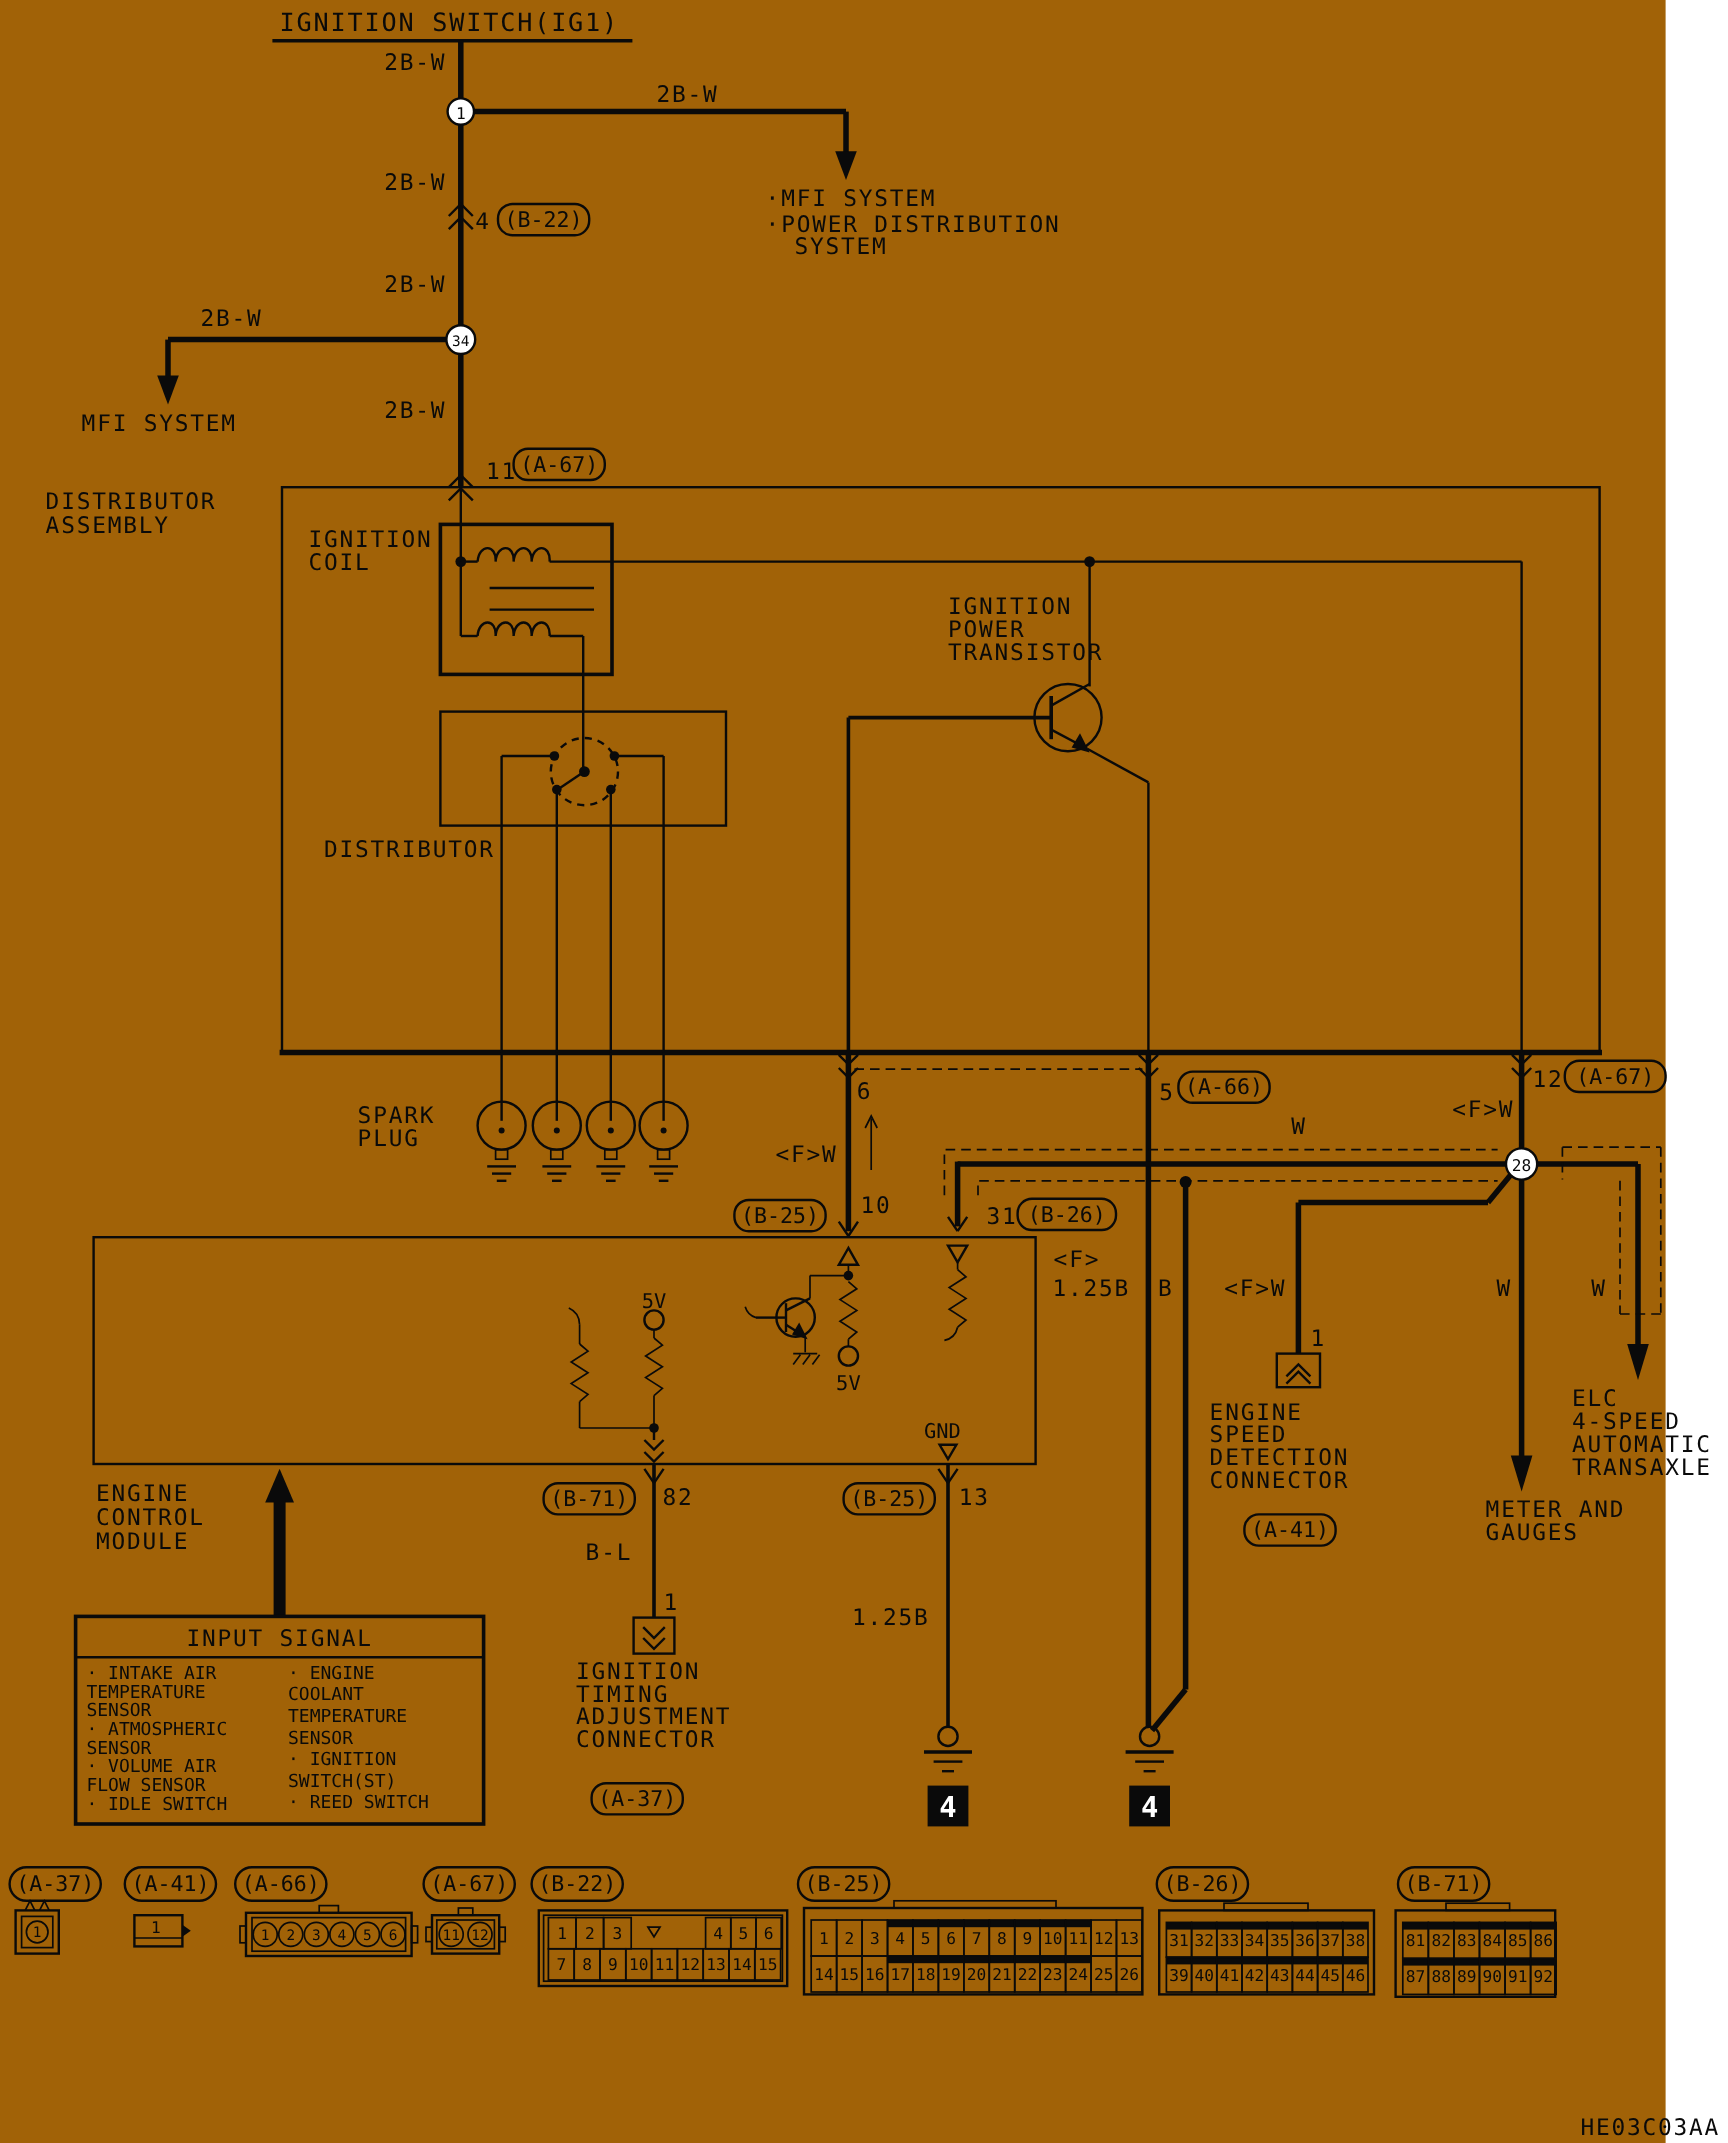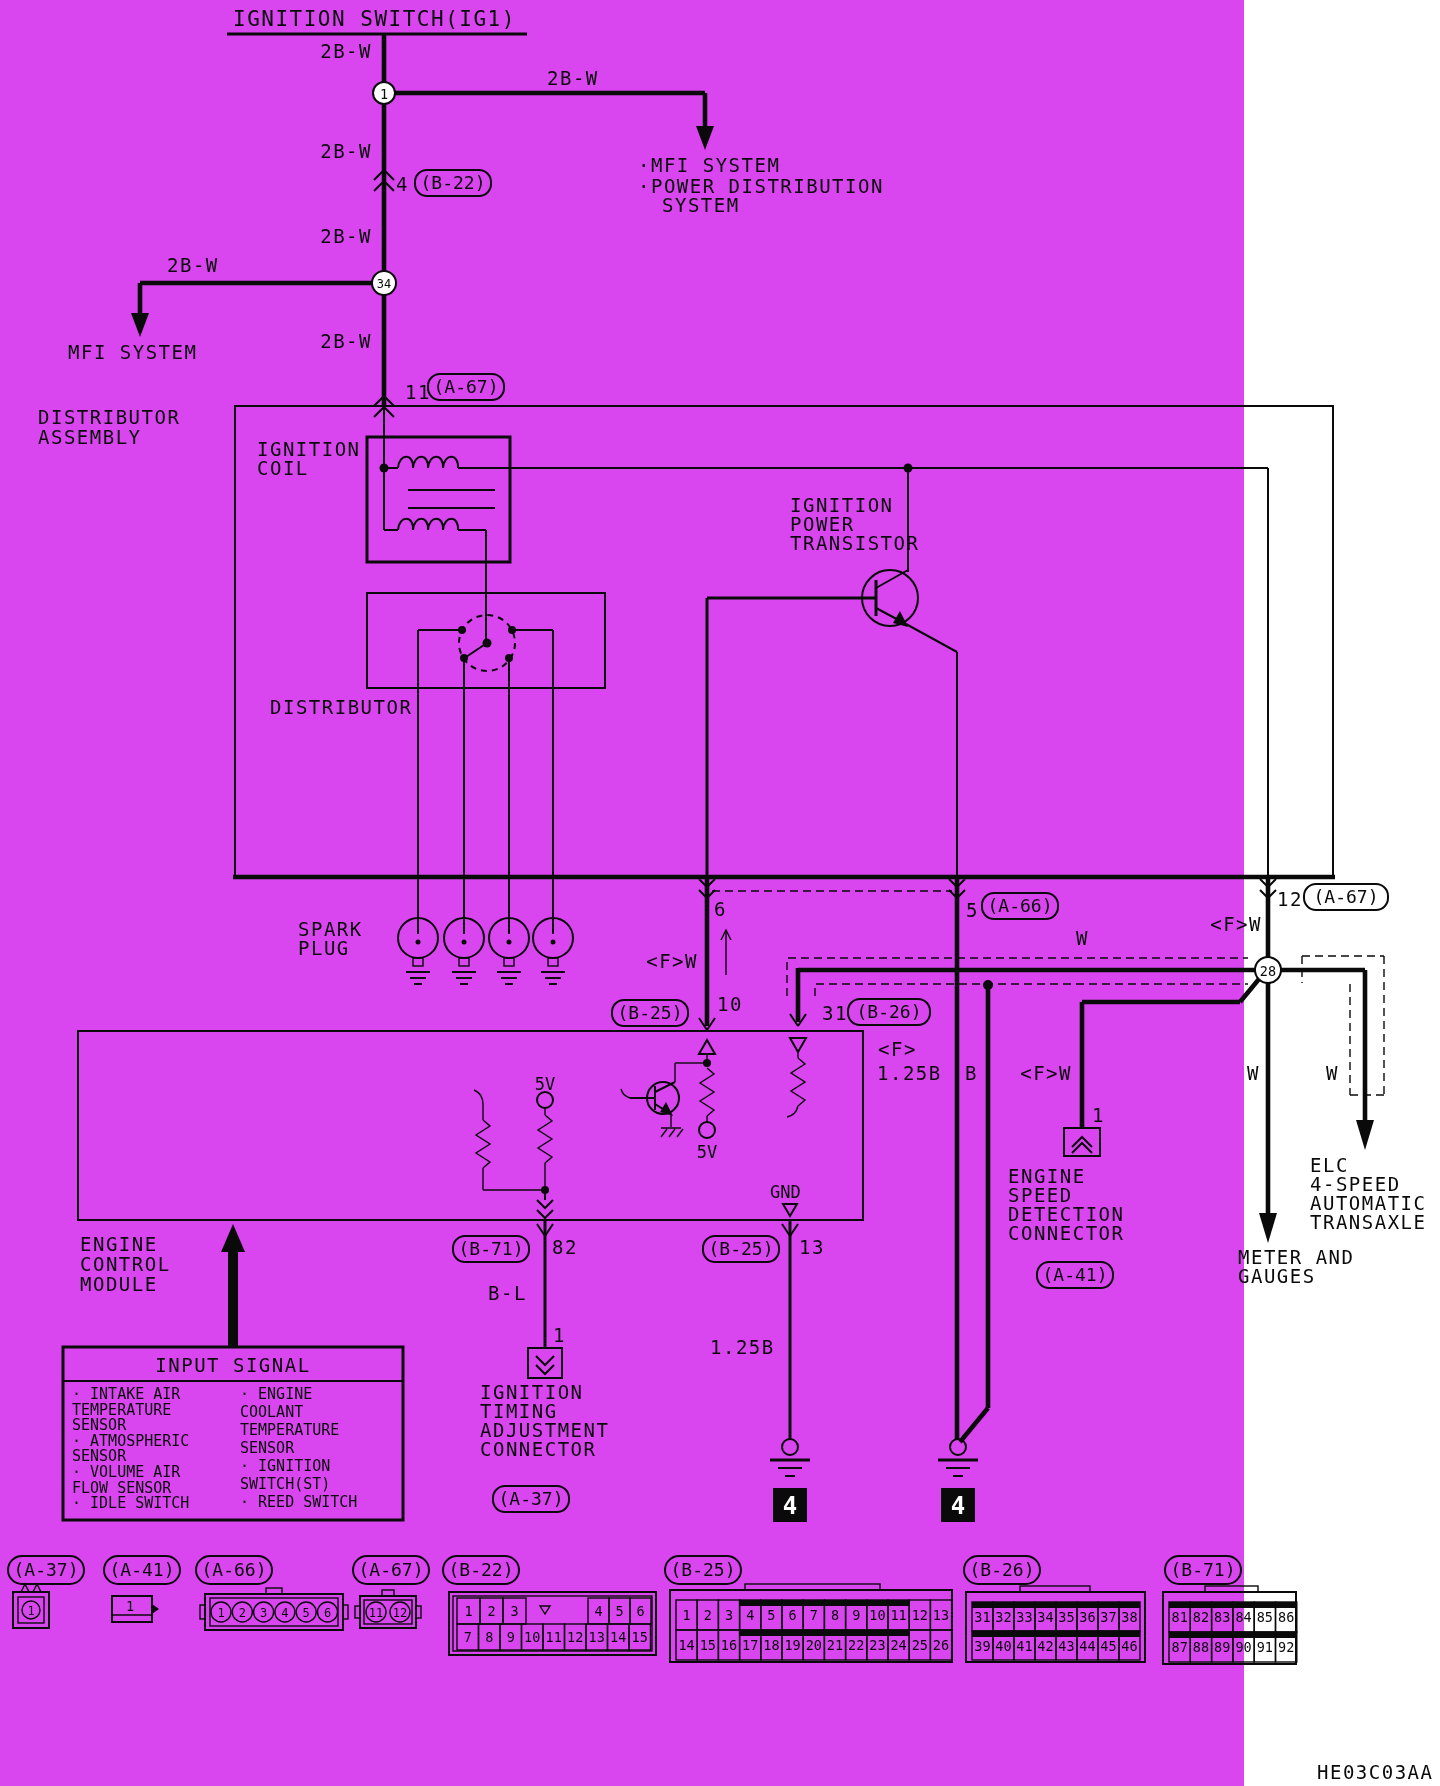--- a/index.html
+++ b/index.html
@@ -1,16 +1,16 @@
 <!DOCTYPE html>
 <html><head>
 <meta charset="utf-8">
 <style>
   html,body{margin:0;padding:0;background:#fff;}
-  #stage{position:relative;width:1244px;height:1786px;background:#d946ef;}
+  #stage{position:relative;width:1388px;height:1786px;background:#a16207;}
   svg{position:absolute;left:0;top:0;}
   .t{font-family:"DejaVu Sans Mono",monospace;fill:#0a0a0a;}
   .s21{font-size:21px;letter-spacing:1.5px;}
   .s19{font-size:19px;letter-spacing:1.5px;}
   .lbl{font-size:18px;letter-spacing:0;}
   .s17{font-size:17px;}
   .s15{font-size:15px;}
   .s13{font-size:13.5px;}
   .s12{font-size:12px;}
   .mid{text-anchor:middle;}

